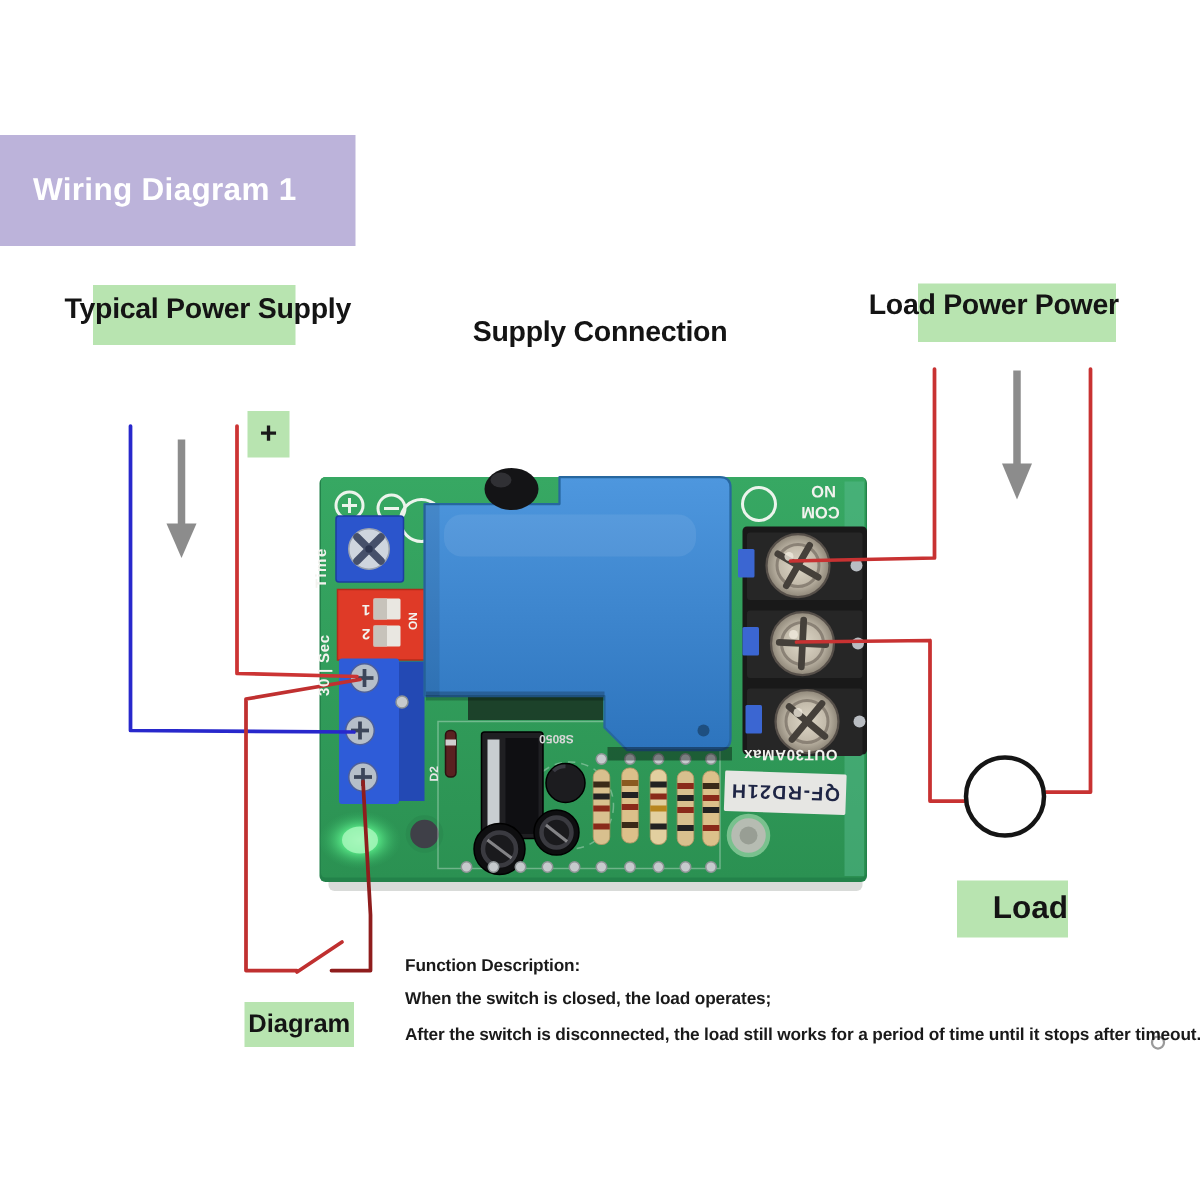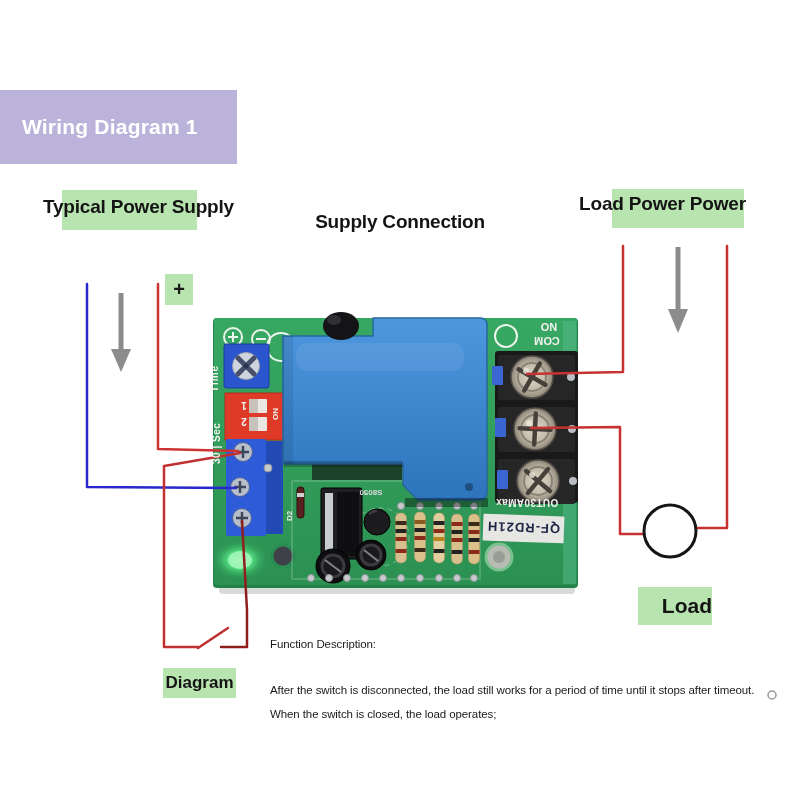--- a/index.html
+++ b/index.html
@@ -12,23 +12,23 @@
   .lbl{font-weight:bold;color:#141414;text-align:center;white-space:nowrap;}
   .lbl-19{font-size:19px;letter-spacing:-0.2px;}
   .hl-module{left:62px;top:190px;width:135px;height:40px;}
   .txt-module{left:36px;top:196px;width:205px;height:24px;}
   .txt-typical{left:300px;top:211px;width:200px;height:24px;}
   .hl-loadps{left:612px;top:189px;width:132px;height:39px;}
   .txt-loadps{left:560px;top:193px;width:205px;height:24px;}
   .plus-badge{left:165px;top:274px;width:28px;height:31px;text-align:center;line-height:31px;font-size:20px;font-weight:bold;color:#1a1a1a;}
   .switch-lbl{left:163px;top:668px;width:73px;height:30px;text-align:center;line-height:30px;font-size:17px;font-weight:bold;color:#141414;}
   .load-lbl{left:638px;top:587px;width:74px;height:38px;line-height:37px;padding-left:7px;box-sizing:border-box;font-size:21px;font-weight:bold;color:#141414;text-align:right;}
-  .func{font-size:11.5px;font-weight:normal;color:#1a1a1a;white-space:nowrap;letter-spacing:-0.1px;}
+  .func{font-size:11.5px;font-weight:bold;color:#1a1a1a;white-space:nowrap;letter-spacing:-0.1px;}
   .f1{left:270px;top:638px;}
-  .f2{left:270px;top:660px;margin-top:48px;}
+  .f2{left:270px;top:660px;}
   .f3{left:270px;top:684px;}
   .pcbtext{color:#f2f2ee;font-weight:bold;white-space:nowrap;}
   .r180{display:inline-block;transform:rotate(180deg);transform-origin:center;}
   .vtext{display:inline-block;writing-mode:vertical-rl;transform:rotate(180deg);transform-origin:center;}
   .t-time{left:209px;top:346px;height:46px;font-size:10px;letter-spacing:1px;}
   .t-range{left:211px;top:392px;height:72px;font-size:10px;letter-spacing:.5px;}
   .t-dip1{left:238px;top:400px;width:12px;font-size:10px;text-align:center;}
   .t-dip2{left:238px;top:416px;width:12px;font-size:10px;text-align:center;}
   .t-dipon{left:271px;top:400px;height:20px;font-size:8px;}
   .t-no{left:536px;top:321px;width:26px;font-size:11px;text-align:center;}

